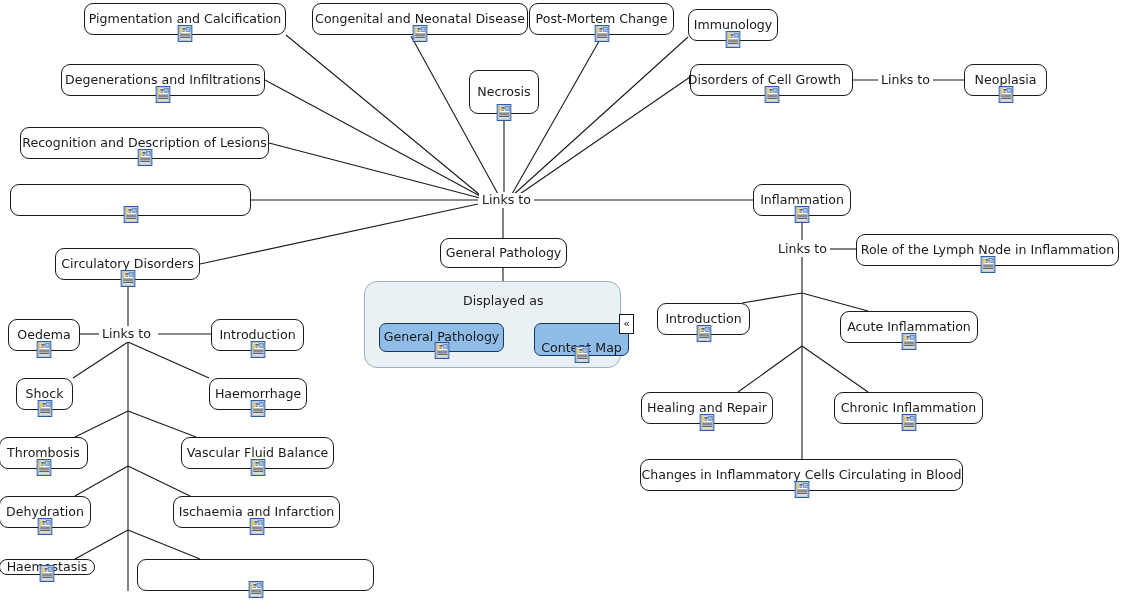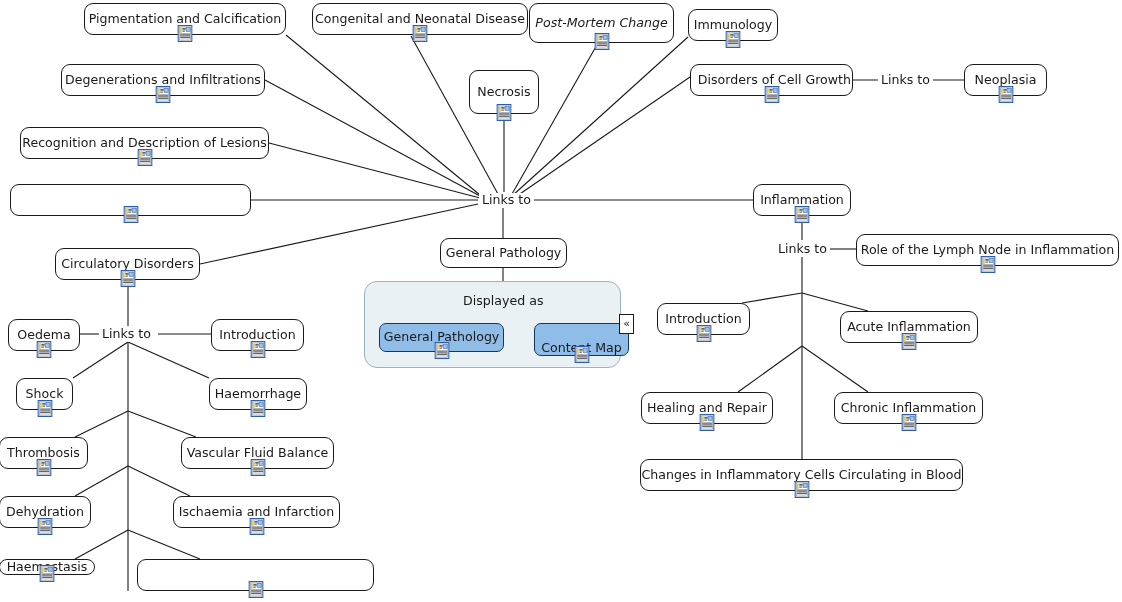--- a/index.html
+++ b/index.html
@@ -31,21 +31,21 @@
     border: 1.2px solid #1a1a1a;
     border-radius: 9px;
     background: #ffffff;
     color: #1a1a1a;
     font-size: 12.6px;
     line-height: 1;
     display: flex;
     align-items: center;
     justify-content: center;
     white-space: nowrap;
-    padding: 0 1px;
+    padding: 0 11px;
     z-index: 5;
   }
   .node.blue {
     background: #8fbde8;
     border-color: #16375c;
     border-radius: 7px;
   }
   .node-label {
     display: block;
   }
@@ -170,21 +170,21 @@
             <rect x="2.6" y="2.6" width="1.6" height="5.2" fill="#e3c23a"></rect>
             <rect x="4.8" y="3.0" width="3.4" height="0.8" fill="#404040"></rect>
             <rect x="4.8" y="4.4" width="3.4" height="0.8" fill="#404040"></rect>
             <rect x="4.8" y="5.8" width="2.6" height="0.8" fill="#404040"></rect>
             <rect x="8.6" y="2.6" width="4.0" height="4.0" fill="#9fc4e8" stroke="#2c5fa8" stroke-width="0.5"></rect>
             <rect x="2.6" y="8.6" width="10" height="1.0" fill="#404040"></rect>
             <rect x="2.6" y="10.4" width="10" height="1.0" fill="#404040"></rect>
             <rect x="2.6" y="12.2" width="10" height="1.0" fill="#404040"></rect>
           </svg></span>
       </div>
-      <div class="node" style="left: 529px; top: 3px; width: 145px; height: 40px; font-style: italic;">
+      <div class="node" style="left: 529px; top: 3px; width: 145px; height: 32px;">
         <span class="node-label">Post-Mortem Change</span>
         <span class="doc-icon"><svg viewBox="0 0 15 17" width="15" height="17" xmlns="http://www.w3.org/2000/svg">
             <rect x="0.5" y="0.5" width="14" height="16" fill="#ffffff" stroke="#2c5fa8" stroke-width="1.4"></rect>
             <rect x="2" y="2" width="11" height="13" fill="#ffffff" stroke="#8090a8" stroke-width="0.6"></rect>
             <rect x="2.6" y="2.6" width="1.6" height="5.2" fill="#e3c23a"></rect>
             <rect x="4.8" y="3.0" width="3.4" height="0.8" fill="#404040"></rect>
             <rect x="4.8" y="4.4" width="3.4" height="0.8" fill="#404040"></rect>
             <rect x="4.8" y="5.8" width="2.6" height="0.8" fill="#404040"></rect>
             <rect x="8.6" y="2.6" width="4.0" height="4.0" fill="#9fc4e8" stroke="#2c5fa8" stroke-width="0.5"></rect>
             <rect x="2.6" y="8.6" width="10" height="1.0" fill="#404040"></rect>

